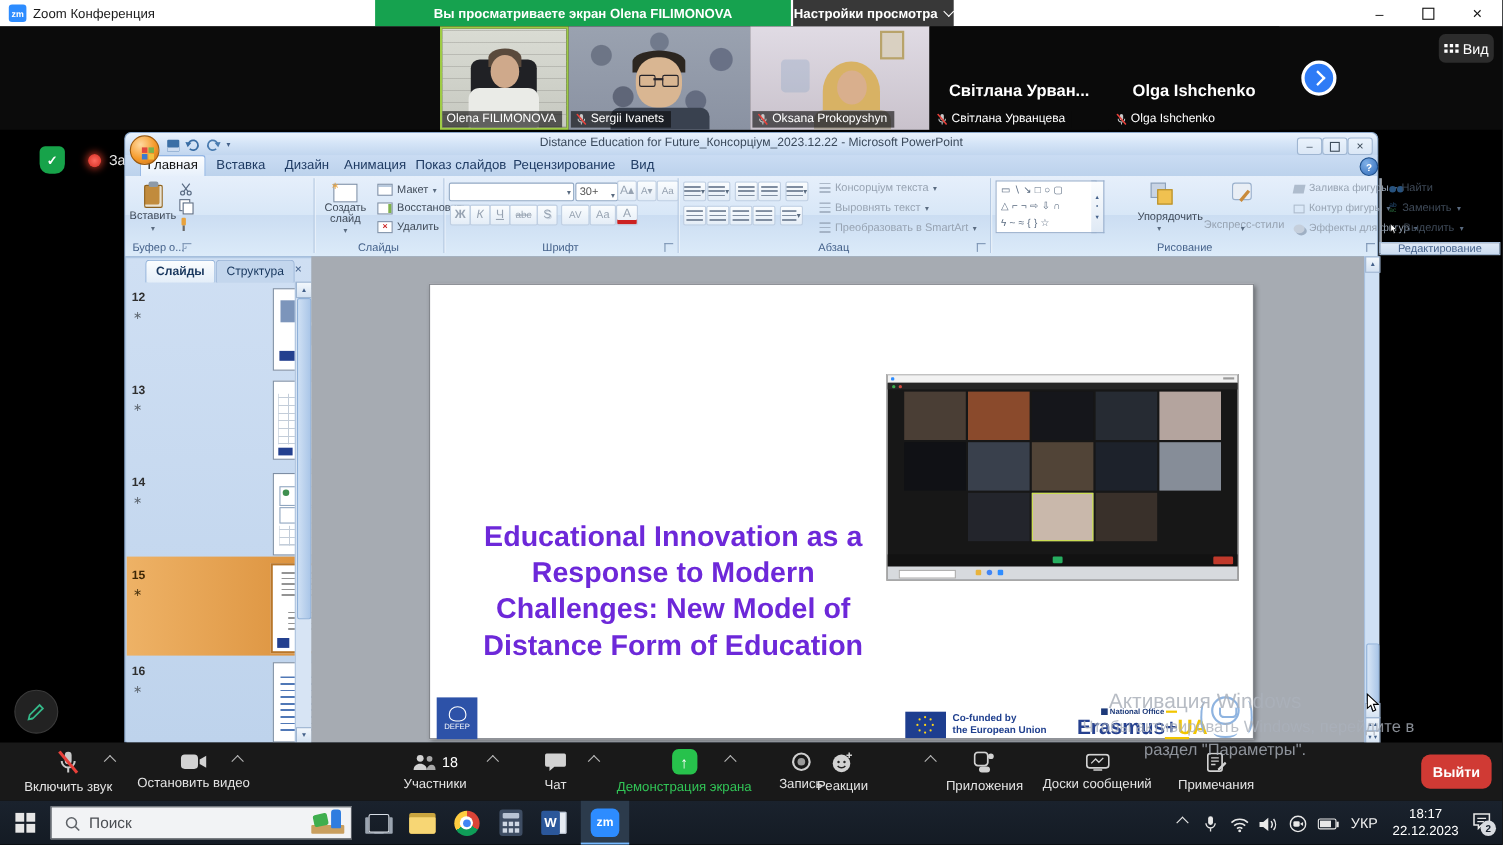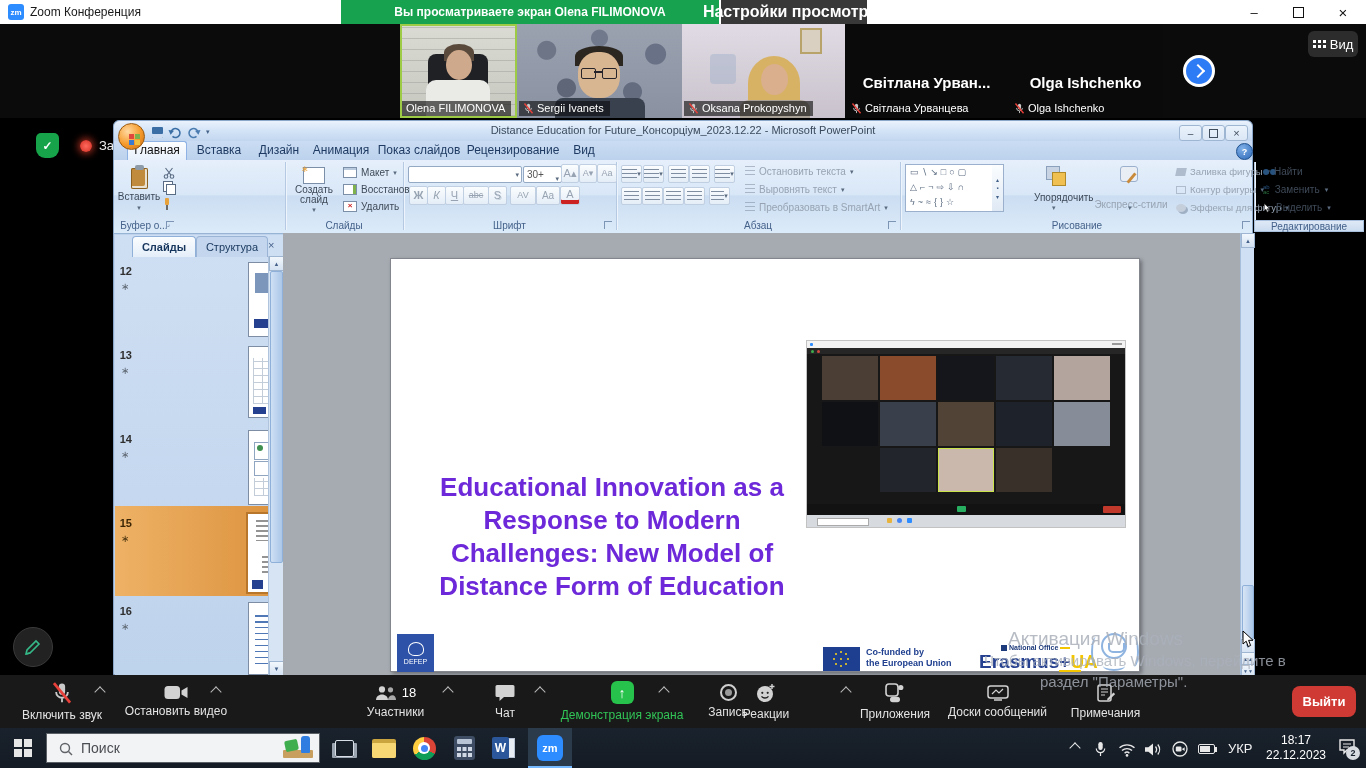--- a/index.html
+++ b/index.html
@@ -134,21 +134,21 @@
     </symbol>
   </defs>
 </svg>
 
 <div class="screen">
 
   <div class="ab" able="false" style="left:0;top:0;width:1366px;height:24px;background:#fff">
     <div class="ab ctr" style="left:8px;top:4px;width:16px;height:16px;border-radius:3px;background:#2d8cff;color:#fff;font-size:8px;font-weight:bold">zm</div>
     <div class="ab nw" style="left:30px;top:0;height:24px;line-height:24px;font-size:12px;color:#1a1a1a">Zoom Конференция</div>
     <div class="ab ctr nw" style="left:341px;top:0;width:378px;height:24px;background:#16a24f;color:#fff;font-size:12px;font-weight:bold">Вы просматриваете экран Olena FILIMONOVA</div>
-    <div class="ab ctr nw" style="left:721px;top:0;width:146px;height:24px;background:#383838;color:#fff;font-size:16px;font-weight:bold;gap:7px">
+    <div class="ab ctr nw" style="left:721px;top:0;width:146px;height:24px;background:#383838;color:#fff;font-size:12px;font-weight:bold;gap:7px">
       <span>Настройки просмотра</span>
       <span class="chdn" style="margin-top:-3px"></span>
     </div>
     <div class="ab ctr" style="left:1232px;top:0;width:44px;height:24px;color:#111;font-size:13px">–</div>
     <div class="ab ctr" style="left:1276px;top:0;width:44px;height:24px">
       <span style="width:9px;height:9px;border:1.3px solid #111"></span>
     </div>
     <div class="ab ctr" style="left:1320px;top:0;width:46px;height:24px;color:#111;font-size:15px">×</div>
   </div>
 
@@ -377,21 +377,21 @@
     </div>
   <div class="pbtn" style="left:684px;top:187px">
       <span class="pic"></span>
     </div>
   <div class="pbtn" style="left:709px;top:187px">
       <span class="pic" style="width:13px"></span>
       <span class="vd">▾</span>
     </div>
   <div class="ab" style="left:745px;top:166px;display:flex;align-items:center;gap:4px">
     <span class="pic" style="width:10px;opacity:.55"></span>
-    <span class="rtxd">Остановить текста</span>
+    <span class="rtxd">Консорціум текста</span>
       <span class="vd">▾</span>
   </div>
   <div class="ab" style="left:745px;top:184px;display:flex;align-items:center;gap:4px">
     <span class="pic" style="width:10px;opacity:.55"></span>
     <span class="rtxd">Выровнять текст</span>
       <span class="vd">▾</span>
   </div>
   <div class="ab" style="left:745px;top:202px;display:flex;align-items:center;gap:4px">
     <span class="pic" style="width:10px;opacity:.55"></span>
     <span class="rtxd">Преобразовать в SmartArt</span>

